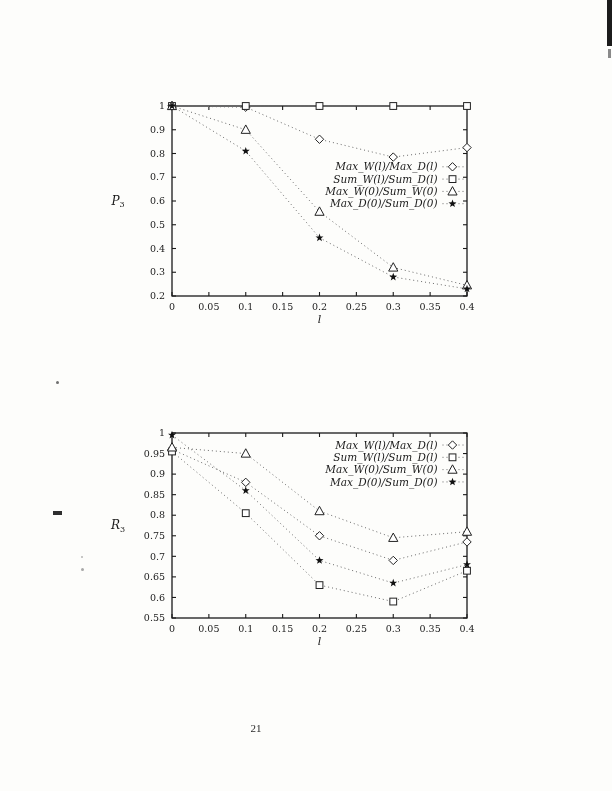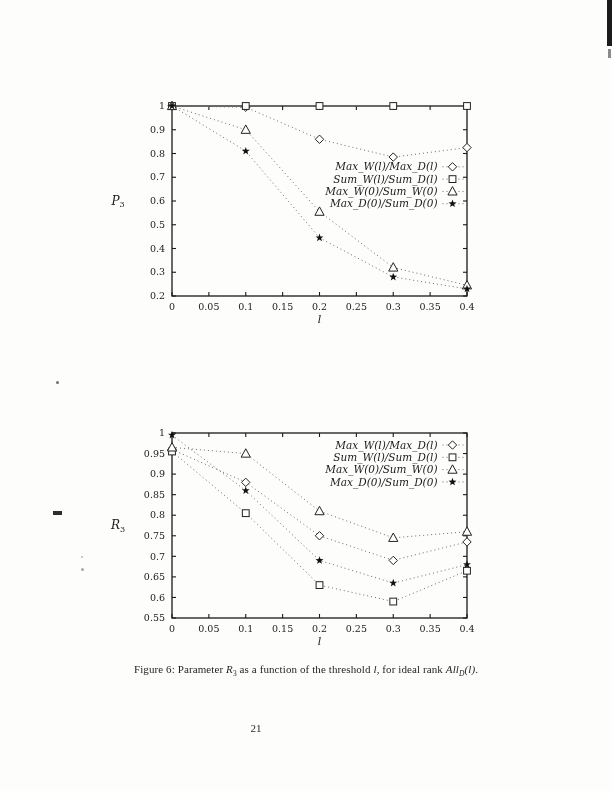--- a/index.html
+++ b/index.html
@@ -252,18 +252,17 @@
           <text x="337.5" y="53.225" text-anchor="end" font-size="10.5" font-style="italic">Max_W(0)/Sum_W(0)</text>
           <line x1="342.5" y1="49.625" x2="365.5" y2="49.625" stroke="#6a6a6a" stroke-width="1" stroke-dasharray="1 3"></line>
           <path d="M 352.5,44.825 L 357.1,53.225 L 347.9,53.225 Z" stroke="#222222" stroke-width="1" fill="#ffffff"></path>
           <text x="337.5" y="65.525" text-anchor="end" font-size="10.5" font-style="italic">Max_D(0)/Sum_D(0)</text>
           <line x1="342.5" y1="61.925000000000004" x2="365.5" y2="61.925000000000004" stroke="#6a6a6a" stroke-width="1" stroke-dasharray="1 3"></line>
           <path d="M352.50,57.73L353.50,60.55L356.49,60.63L354.12,62.45L354.97,65.32L352.50,63.63L350.03,65.32L350.88,62.45L348.51,60.63L351.50,60.55Z" fill="#111111" stroke="none"></path>
         </g>
         <text x="219.5" y="225" text-anchor="middle" font-size="11" font-style="italic">l</text>
         <text x="18" y="109" text-anchor="middle"><tspan font-size="12" font-style="italic">R</tspan><tspan font-size="8" dy="2.5">3</tspan></text>
       </svg>
-    <figcaption class="caption lower"><span>Figure 6: Parameter </span><span class="mi">R</span><sub class="sub">3</sub><span> as a function of the threshold </span><span class="mi">l</span><span>, for ideal rank </span><span class="mi">All</span><sub class="sub mi">D</sub><span class="mi">(l)</span><span>.</span></figcaption>
   </figure>
 
   <div class="page-number">21</div>
 
 </div>
 
 </body></html>

